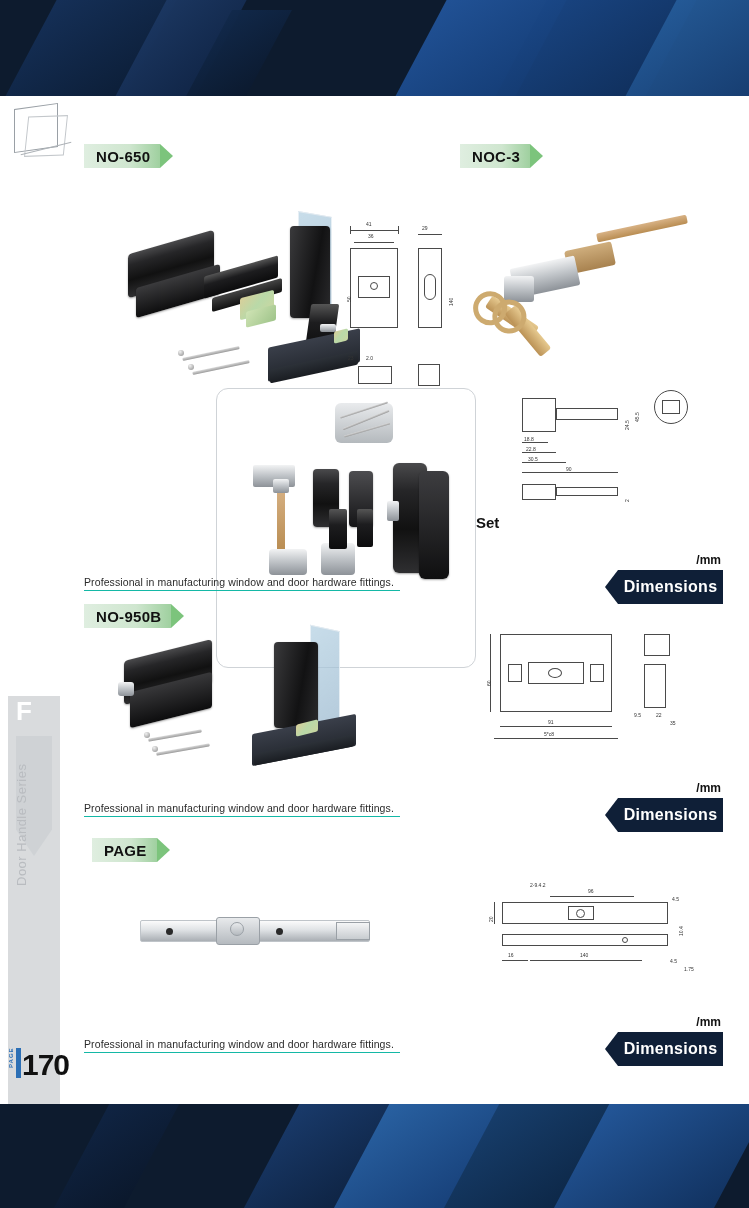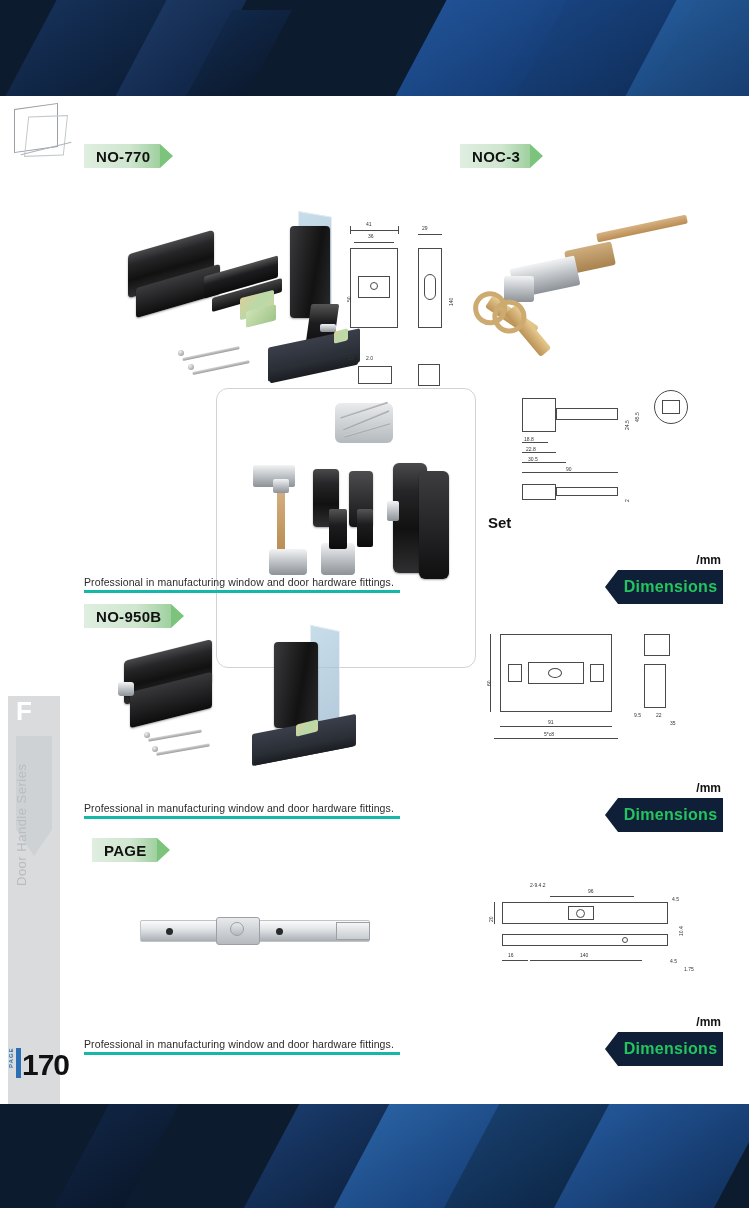--- a/index.html
+++ b/index.html
@@ -127,30 +127,30 @@
   .dim-arrow {
     width: 0; height: 0;
     border-top: 17px solid transparent;
     border-bottom: 17px solid transparent;
     border-right: 13px solid #0f1f37;
   }
   .dim-body {
     flex: 1; height: 34px; background: #0f1f37;
     display: flex; align-items: center; justify-content: center;
   }
-  .dim-body span { color: #22c55e; font-size: 16px; font-weight: bold; letter-spacing: .3px; }
+  .dim-body span { color: #ffffff; font-size: 16px; font-weight: bold; letter-spacing: .3px; }
   .dim-mm {
     position: absolute; right: 2px; top: -17px;
     font-size: 12px; font-weight: bold; color: #111;
   }
 
   .tagline {
     position: absolute;
     font-size: 10.5px; color: #2b2b2b; letter-spacing: .1px;
-    border-bottom: 3px solid #14b8a6;
+    border-bottom: 1px solid #14b8a6;
     padding-bottom: 2px;
   }
 
   
   .photo { position: absolute; }
 
   
   .bar-lg {
     position: absolute; background: linear-gradient(180deg,#4a4a4c 0%, #262628 25%, #111 60%, #2f2f31 100%);
     border-radius: 3px;
@@ -294,21 +294,21 @@
       <div class="corner-sq"></div>
       <div class="corner-sq2"></div>
       <div class="corner-line"></div>
     </div>
   </div>
 
   <div class="content">
 
     <div class="tag" style="left:24px; top:48px;">
       <div class="tag-body">
-          <span>NO-770</span>
+          <span>NO-650</span>
         </div>
       <div class="tag-arrow"></div>
     </div>
 
     <div class="photo" style="left:60px; top:136px; width:190px; height:140px;">
       <div class="bar-lg" style="left:8px; top:10px; width:86px; height:44px; transform:skewY(-16deg); border-radius:4px;"></div>
       <div class="bar-lg" style="left:16px; top:44px; width:84px; height:30px; transform:skewY(-16deg); background:linear-gradient(180deg,#3b3b3d,#0e0e0f);"></div>
       <div class="bar-sm" style="left:84px; top:34px; width:74px; height:22px; transform:skewY(-16deg);"></div>
       <div class="bar-sm" style="left:92px; top:56px; width:70px; height:14px; transform:skewY(-16deg); background:linear-gradient(180deg,#444,#111);"></div>
       <div class="gasket" style="left:120px; top:62px; width:34px; height:22px;"></div>
@@ -409,21 +409,21 @@
       <div class="bar-lg" style="left:132px; top:82px; width:24px; height:56px; border-radius:4px; background:linear-gradient(180deg,#4d4d50,#141416);"></div>
       <div class="bar-lg" style="left:176px; top:74px; width:34px; height:110px; border-radius:6px;"></div>
       <div class="bar-lg" style="left:202px; top:82px; width:30px; height:108px; border-radius:6px; background:linear-gradient(180deg,#3d3d40,#0f0f10);"></div>
       <div class="metal" style="left:170px; top:112px; width:12px; height:20px; border-radius:2px;"></div>
 
       <div class="metal" style="left:52px; top:160px; width:38px; height:26px; border-radius:4px;"></div>
       <div class="metal" style="left:104px; top:154px; width:34px; height:32px; border-radius:4px;"></div>
       <div class="bar-sm" style="left:112px; top:120px; width:18px; height:40px;"></div>
       <div class="bar-sm" style="left:140px; top:120px; width:16px; height:38px;"></div>
     </div>
-    <div class="setcap" style="left:428px; top:418px;">Set</div>
+    <div class="setcap" style="left:416px; top:418px;">Set</div>
 
     <div class="tagline" style="left:24px; top:480px; width:316px;">Professional in manufacturing window and door hardware fittings.</div>
     <div class="dim" style="left:545px; top:474px;">
       <div class="dim-arrow"></div>
       <div class="dim-body">
           <span>Dimensions</span>
         </div>
       <div class="dim-mm">/mm</div>
     </div>
 

